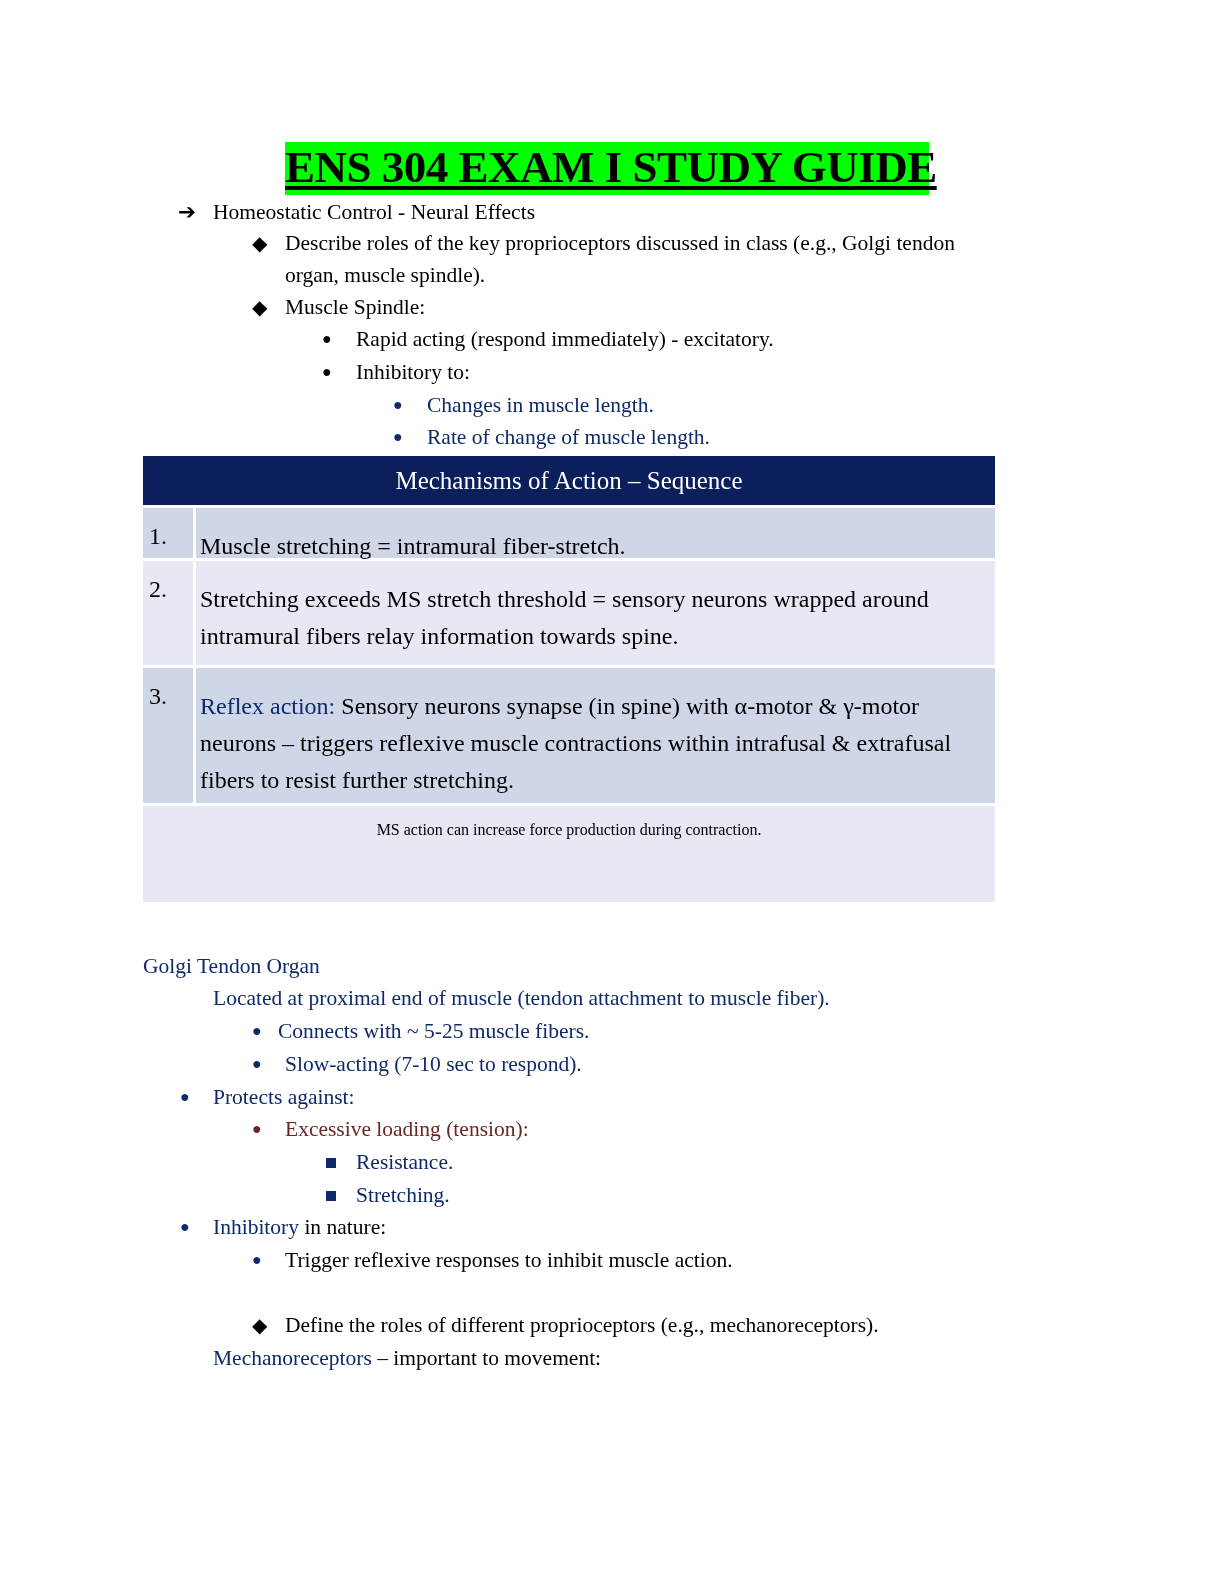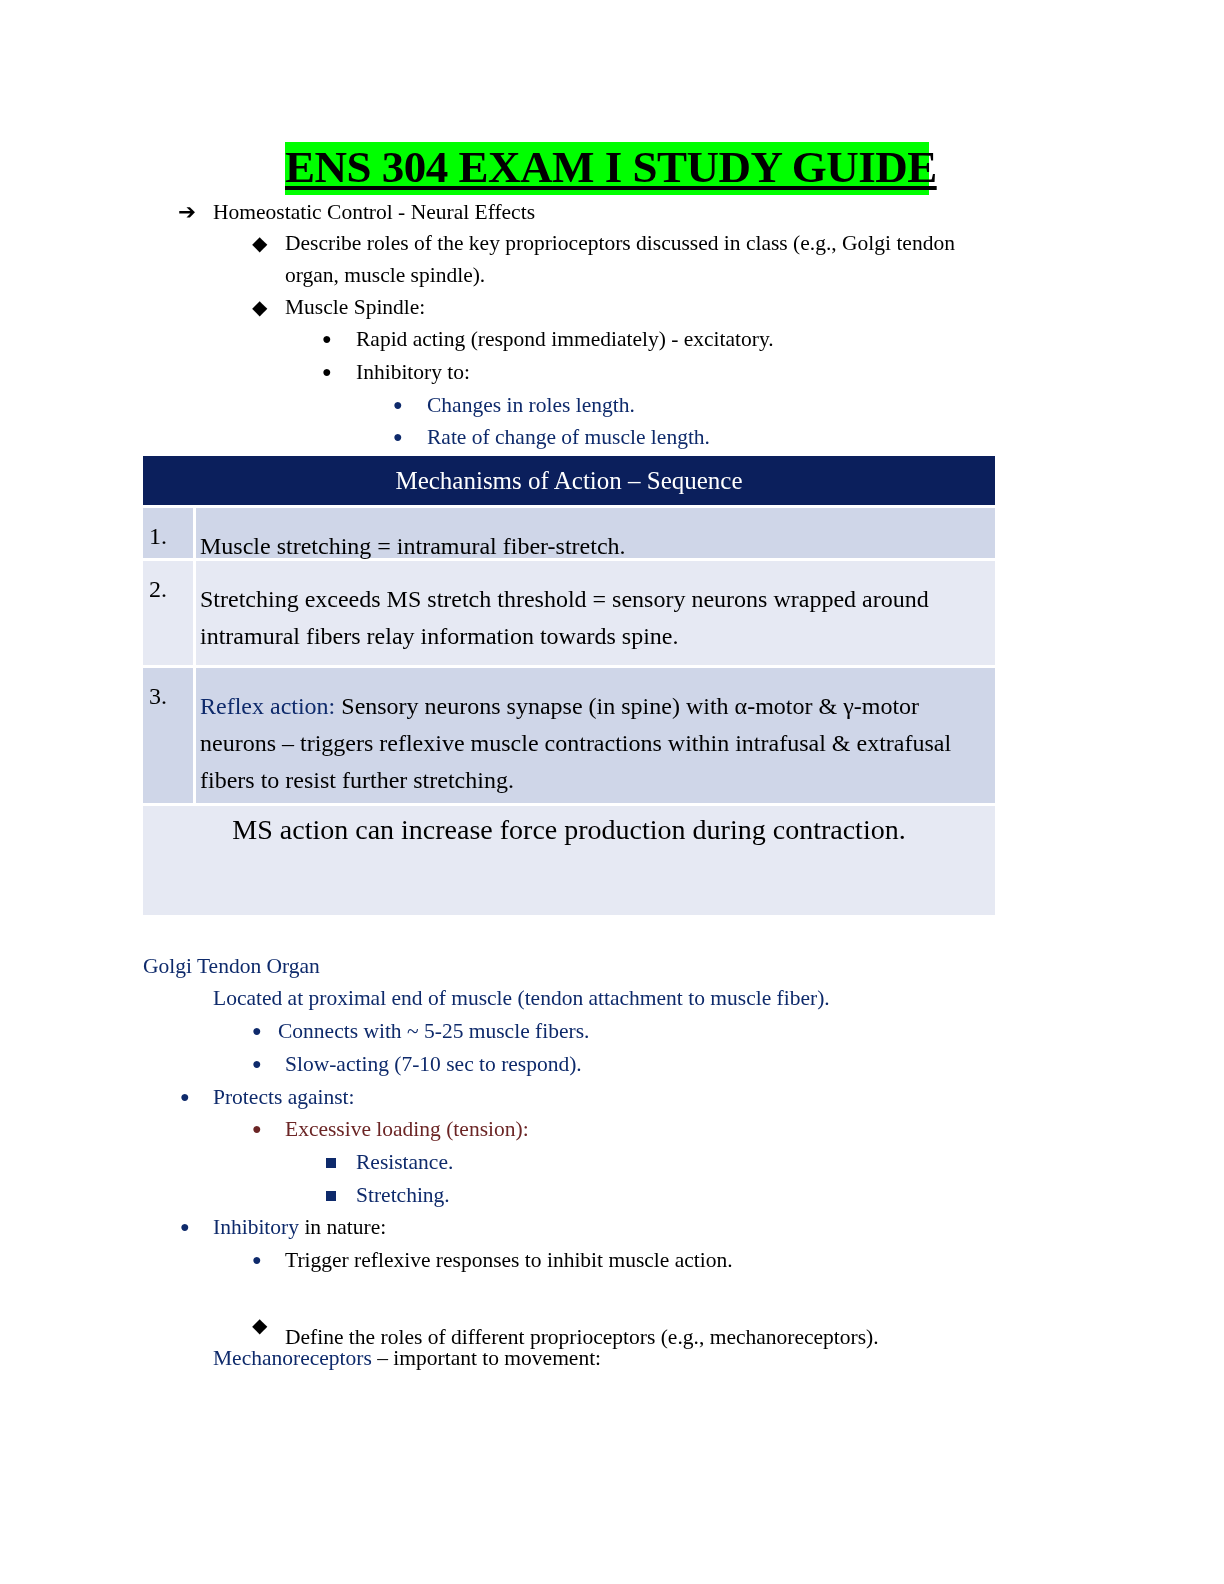--- a/index.html
+++ b/index.html
@@ -22,21 +22,21 @@
   .tbl { position: absolute; left: 143px; top: 456px; width: 852px; }
   .thead { position: absolute; left: 0; top: 0; width: 852px; height: 49px;
            background: #0b1f5c; color: #fff; font-size: 25px; line-height: 49px; text-align: center; }
   .row { position: absolute; left: 0; width: 852px; }
   .num { position: absolute; left: 0; top: 0; bottom: 0; width: 50px; }
   .cell { position: absolute; left: 53px; top: 0; bottom: 0; right: 0; }
   .num span { position: absolute; left: 6px; top: 10px; font-size: 24px; line-height: 36px; }
   .cell .txt { position: absolute; left: 4px; top: 20px; font-size: 24px; line-height: 37px; white-space: normal; width: 795px; font-family: Liberation Serif, serif; }
   .dark { background: #cfd6e8; }
   .light { background: #e6e9f3; }
-  .footer { position: absolute; left: 0; top: 350px; width: 852px; height: 109px; background: #e6e9f3; text-align: center; font-size: 28px; }
+  .footer { position: absolute; left: 0; top: 350px; width: 852px; height: 96px; background: #e6e9f3; text-align: center; font-size: 16px; }
   .footer .f1 { position: absolute; left: 0; right: 0; top: 6px; line-height: 36px; }
   .footer .f2 { position: absolute; left: 0; right: 0; top: 53px; line-height: 36px; }
   .link { color: #0e2a6b; }
 </style>
 </head>
 <body>
 
 <div class="abs title">ENS 304 EXAM I STUDY GUIDE</div>
 
 <div class="abs line" style="left:178px; top:198px;">➔</div>
@@ -48,21 +48,21 @@
 
 <div class="diamond" style="left:252px; top:293px;">◆</div>
 <div class="abs line" style="left:285px; top:293px;">Muscle Spindle:</div>
 
 <div class="bullet" style="left:322px; top:325px;">●</div>
 <div class="abs line" style="left:356px; top:325px;">Rapid acting (respond immediately) - excitatory.</div>
 <div class="bullet" style="left:322px; top:358px;">●</div>
 <div class="abs line" style="left:356px; top:358px;">Inhibitory to:</div>
 
 <div class="bullet navy" style="left:393px; top:391px;">●</div>
-<div class="abs line navy" style="left:427px; top:391px;">Changes in roles length.</div>
+<div class="abs line navy" style="left:427px; top:391px;">Changes in muscle length.</div>
 <div class="bullet navy" style="left:393px; top:423px;">●</div>
 <div class="abs line navy" style="left:427px; top:423px;">Rate of change of muscle length.</div>
 
 <div class="tbl">
   <div class="thead">Mechanisms of Action – Sequence</div>
 
   <div class="row" style="top:52px; height:50px;">
     <div class="num dark">
         <span>1.</span>
       </div>
@@ -113,15 +113,15 @@
 <div class="sqb" style="left:326px; top:1191px;"></div>
 <div class="abs line navy" style="left:356px; top:1181px;">Stretching.</div>
 
 <div class="bullet navy" style="left:180px; top:1213px;">●</div>
 <div class="abs line" style="left:213px; top:1213px;"><span class="navy">Inhibitory</span><span> in nature:</span></div>
 
 <div class="bullet navy" style="left:252px; top:1246px;">●</div>
 <div class="abs line" style="left:285px; top:1246px;">Trigger reflexive responses to inhibit muscle action.</div>
 
 <div class="diamond" style="left:252px; top:1311px;">◆</div>
-<div class="abs line" style="left:285px; top:1311px;margin-top:12px;">Define the roles of different proprioceptors (e.g., mechanoreceptors).</div>
+<div class="abs line" style="left:285px; top:1311px;">Define the roles of different proprioceptors (e.g., mechanoreceptors).</div>
 
 <div class="abs line" style="left:213px; top:1344px;"><span class="navy">Mechanoreceptors</span><span> – important to movement:</span></div>
 
 </body></html>

